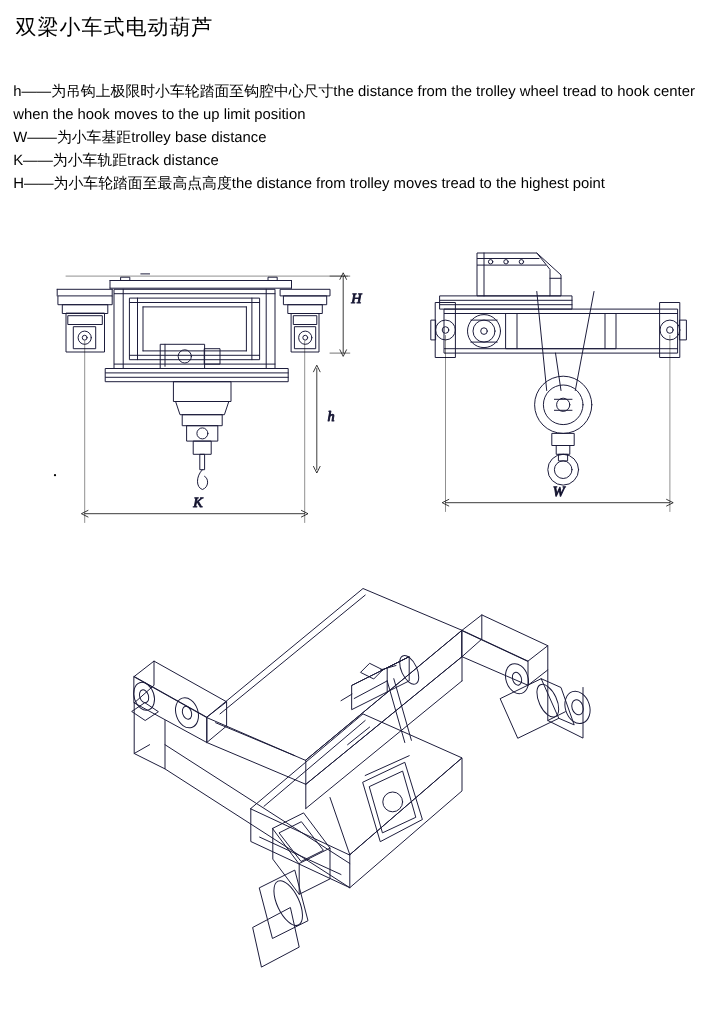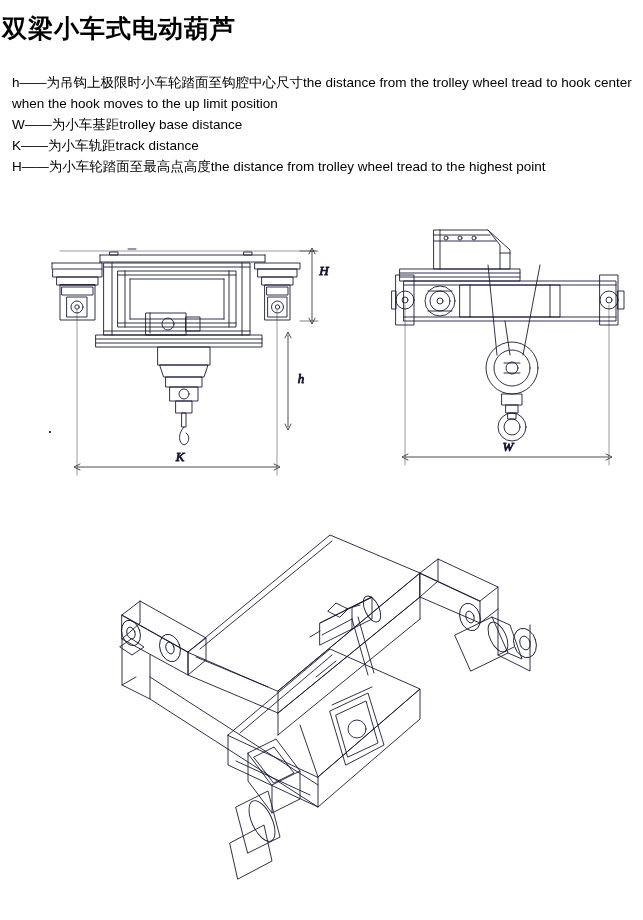--- a/index.html
+++ b/index.html
@@ -15,25 +15,25 @@
     position: relative;
     overflow: hidden;
   }
   .page {
     position: relative;
     width: 643px;
     height: 920px;
   }
   .title {
     position: absolute;
-    left: 2px;
+    left: 14px;
     top: 12px;
     font-family: "DejaVu Serif", serif;
-    font-weight: bold;
-    font-size: 25px;
+    font-weight: normal;
+    font-size: 19px;
     letter-spacing: 1px;
     white-space: nowrap;
   }
   .legend {
     position: absolute;
     left: 12px;
     top: 72px;
     width: 620px;
     font-size: 13.5px;
     line-height: 21px;
@@ -62,21 +62,21 @@
 <body>
 
 <div class="page">
 
   <div class="title">双梁小车式电动葫芦</div>
 
   <div class="legend">
     <div class="legend-line">h——为吊钩上极限时小车轮踏面至钩腔中心尺寸the distance from the trolley wheel tread to hook center  when the hook moves to the up limit position</div>
     <div class="legend-line">W——为小车基距trolley base distance</div>
     <div class="legend-line">K——为小车轨距track distance</div>
-    <div class="legend-line">H——为小车轮踏面至最高点高度the distance from trolley wheel tread to the highest point</div>
+    <div class="legend-line">H——为小车轮踏面至最高点高度the distance from trolley moves tread to the highest point</div>
   </div>
 
   <div class="drawings">
     <svg width="643" height="700" viewBox="0 0 643 700">
       <g fill="none" stroke="#1a1a3a" stroke-width="0.9" stroke-linejoin="round" stroke-linecap="round">
 
         <g>
 
           <path d="M60 80 L60 115 L95 115 L95 80 Z"></path>
           <path d="M60 80 L95 80"></path>

